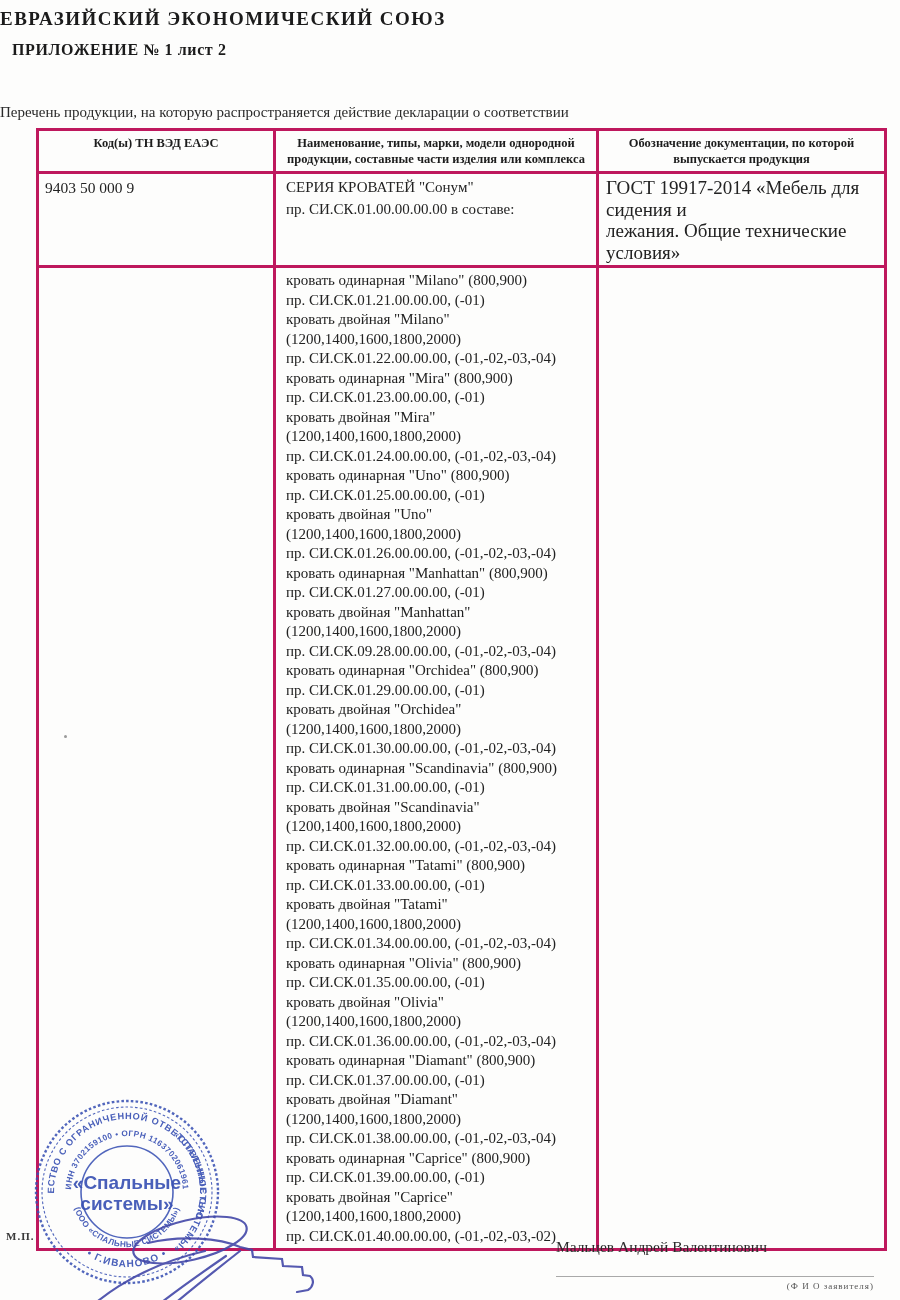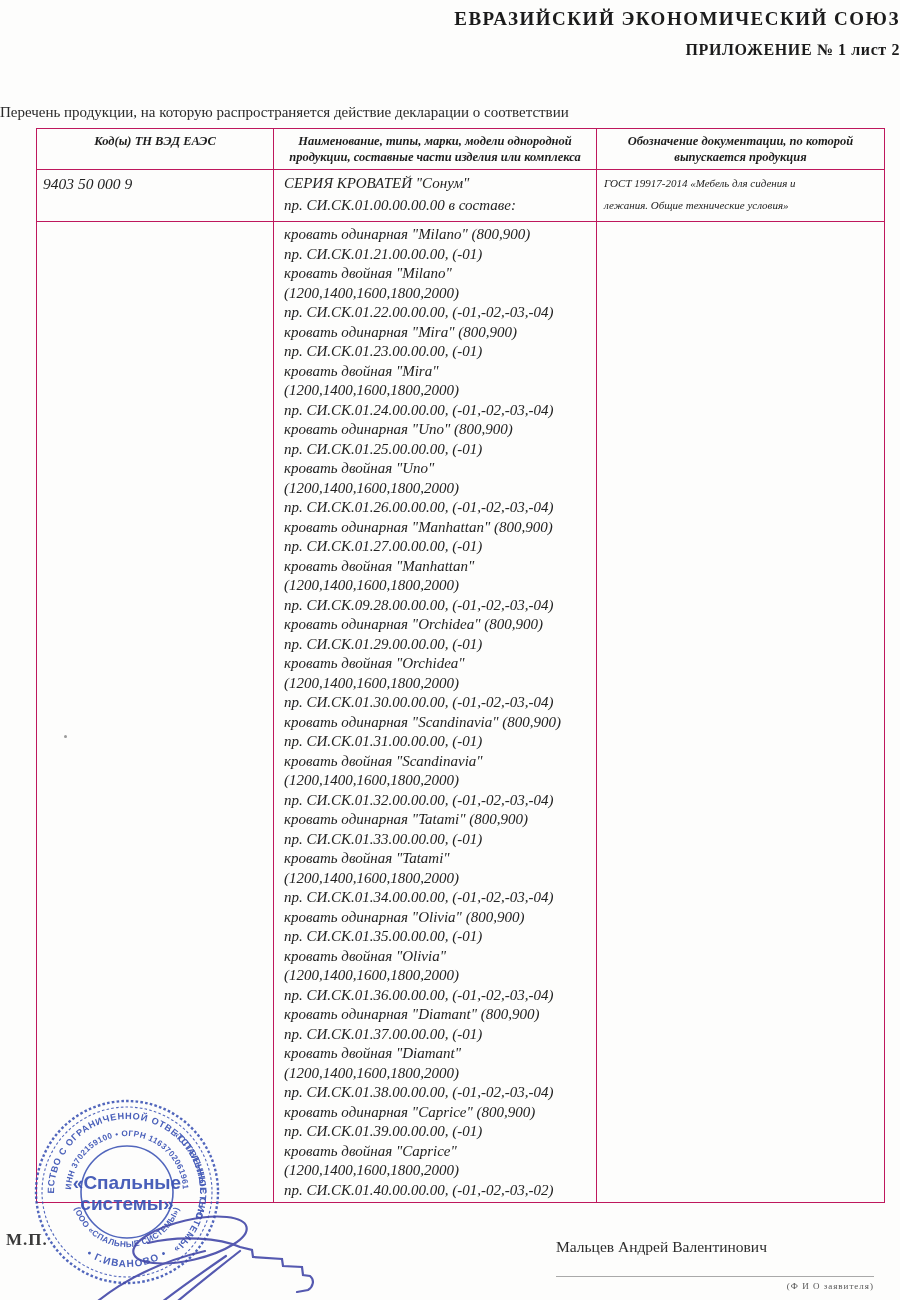--- a/index.html
+++ b/index.html
@@ -1,34 +1,34 @@
 <!DOCTYPE html>
 <html><head>
 <meta charset="utf-8">
 <style>
   html,body{margin:0;padding:0;}
   body{width:900px;height:1300px;background:#fdfdfc;position:relative;overflow:hidden;
        font-family:"Liberation Serif", serif;color:#222;}
   .page{position:absolute;inset:0;}
-  .hdr{position:absolute;left:0;right:0;text-align:right;font-weight:bold;color:#1b1b1b;}
+  .hdr{position:absolute;left:0;right:0;text-align:left;font-weight:bold;color:#1b1b1b;}
   .t1{top:8px;font-size:19px;letter-spacing:1.5px;}
   .t2{top:41px;font-size:16px;letter-spacing:.6px;margin-left:12px;}
   .t3{top:66px;font-size:17.5px;letter-spacing:.3px;}
   .caption{position:absolute;left:0;right:0;top:104px;text-align:left;font-size:15px;color:#2a2a2a;}
   table.main{position:absolute;left:36px;top:128px;width:848px;border-collapse:collapse;table-layout:fixed;}
-  table.main th, table.main td{border:1px solid #be185d;vertical-align:top;font-style:italic;}
+  table.main th, table.main td{border:3px solid #be185d;vertical-align:top;}
   table.main th{font-size:12.5px;font-weight:bold;line-height:15.5px;padding:5px 6px 4px;text-align:center;color:#1d1d1d;}
   td.code-cell{font-size:15.5px;padding:4px 6px;line-height:20px;}
   td.lines-cell{padding:3px 4px 2px 10px;}
   .cell-series div{font-size:15px;line-height:21.5px;}
   .cell-gost{padding-left:7px !important;}
-  .cell-gost div{font-size:11px;line-height:21.5px;}
+  .cell-gost div{font-size:19px;line-height:21.5px;}
   .cell-products div{font-size:15px;line-height:19.5px;white-space:nowrap;}
   tr.row1{height:52px;}
-  .mp{position:absolute;left:6px;top:1230px;font-size:17px;color:#3a3a3a;font-weight:bold;letter-spacing:1px;}
+  .mp{position:absolute;left:6px;top:1230px;font-size:11px;color:#3a3a3a;font-weight:bold;letter-spacing:1px;}
   .fio-name{position:absolute;left:556px;width:318px;top:1238px;font-size:15.5px;color:#2c2c2c;}
   .fio-line{position:absolute;left:556px;width:318px;top:1276px;border-top:1px solid #a9a9a9;}
   .fio-cap{position:absolute;left:556px;width:318px;top:1281px;text-align:right;font-size:9px;color:#555;letter-spacing:1px;}
   .speck{position:absolute;left:64px;top:735px;width:3px;height:3px;border-radius:50%;background:#9a9a9a;}
   .stamp-wrap{position:absolute;left:27px;top:1092px;width:200px;height:200px;}
   .sig-wrap{position:absolute;left:0;top:0;width:900px;height:1300px;pointer-events:none;}
   svg text{font-family:"Liberation Sans", sans-serif;}
 </style>
 </head>
 <body>

